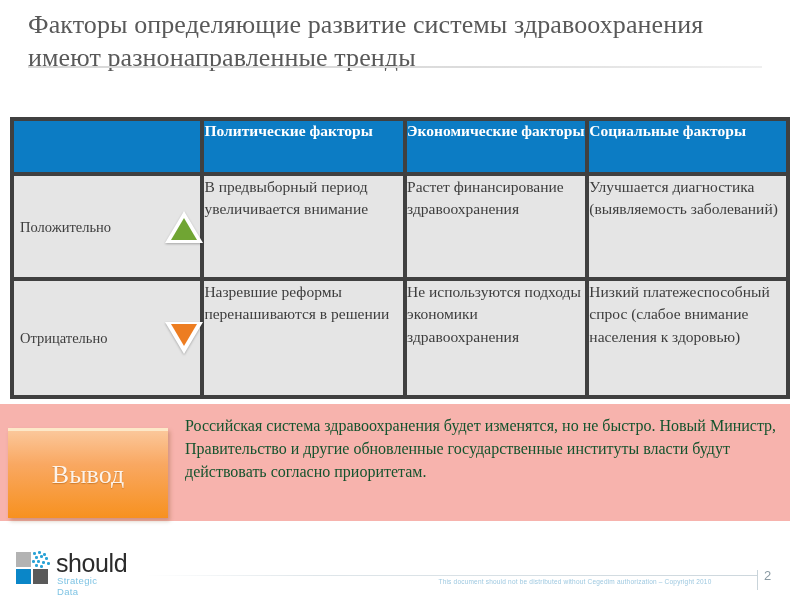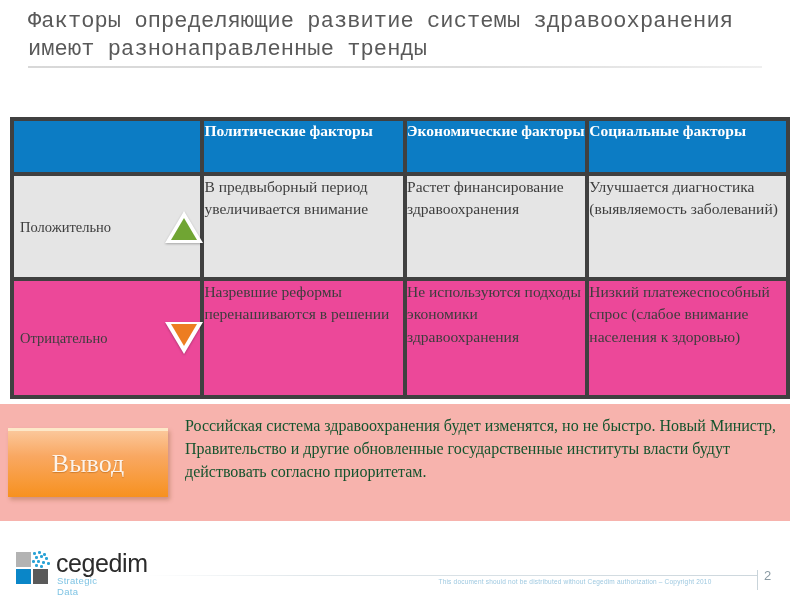--- a/index.html
+++ b/index.html
@@ -14,22 +14,22 @@
   }
 
   
   .title-block {
     position: absolute;
     left: 28px;
     top: 8px;
     width: 740px;
   }
   .title-text {
-    font-family: Liberation Mono, monospace;
-    font-size: 22px;
+    font-family: Liberation Serif, serif;
+    font-size: 26px;
     line-height: 1.28;
     color: #595959;
     font-weight: normal;
     letter-spacing: 0.1px;
   }
   .title-rule {
     position: absolute;
     left: 28px;
     top: 66px;
     width: 734px;
@@ -59,21 +59,21 @@
     font-size: 15.5px;
     line-height: 1.28;
     height: 55px;
     padding: 8px 0 6px 6px;
     text-align: left;
     border-bottom: 1px solid #cfe3f2;
   }
   .hdr-blank { background: #0c7cc4; border-bottom: 1px solid #cfe3f2; }
 
   .row-pos td { background: #e5e5e5; height: 105px; }
-  .row-neg td { background: #ec4899; height: 118px; }
+  .row-neg td { background: #e5e5e5; height: 118px; }
 
   .label-cell {
     font-size: 14.5px;
     color: #3d3d3d;
     position: relative;
     padding-left: 6px;
     margin-left: 16px;
   }
   .label-cell .lbl {
     position: absolute;
@@ -141,21 +141,21 @@
     top: 404px;
     width: 790px;
     height: 117px;
     background: #f7b3ad;
   }
   .conclusion-btn {
     position: absolute;
     left: 8px;
     top: 428px;
     width: 160px;
-    height: 69px;
+    height: 90px;
     background: linear-gradient(to bottom, #fbc79a 0%, #f9a862 38%, #f7911f 100%);
     border-top: 3px solid #fde8c8;
     box-shadow: 2px 3px 4px rgba(120,70,20,0.30);
     display: flex;
     align-items: center;
     justify-content: center;
   }
   .conclusion-btn span {
     color: #fdf3ea;
     font-size: 26px;
@@ -308,19 +308,19 @@
       <span class="dot" style="left:8px;  top:4px;"></span>
       <span class="dot" style="left:13px; top:6px;"></span>
       <span class="dot" style="left:0px;  top:9px;"></span>
       <span class="dot" style="left:5px;  top:9px;"></span>
       <span class="dot" style="left:10px; top:10px;"></span>
       <span class="dot" style="left:15px; top:11px;"></span>
       <span class="dot" style="left:3px;  top:13px;"></span>
       <span class="dot" style="left:8px;  top:14px;"></span>
     </span>
   </div>
-  <div class="logo-word">cegedim</div>
+  <div class="logo-word">should</div>
   <div class="logo-sub">Strategic Data</div>
 </div>
 <div class="footer-rule"></div>
 <div class="footer-note">This document should not be distributed without Cegedim authorization – Copyright 2010</div>
 <div class="page-sep"></div>
 <div class="page-num">2</div>
 
 </body></html>

